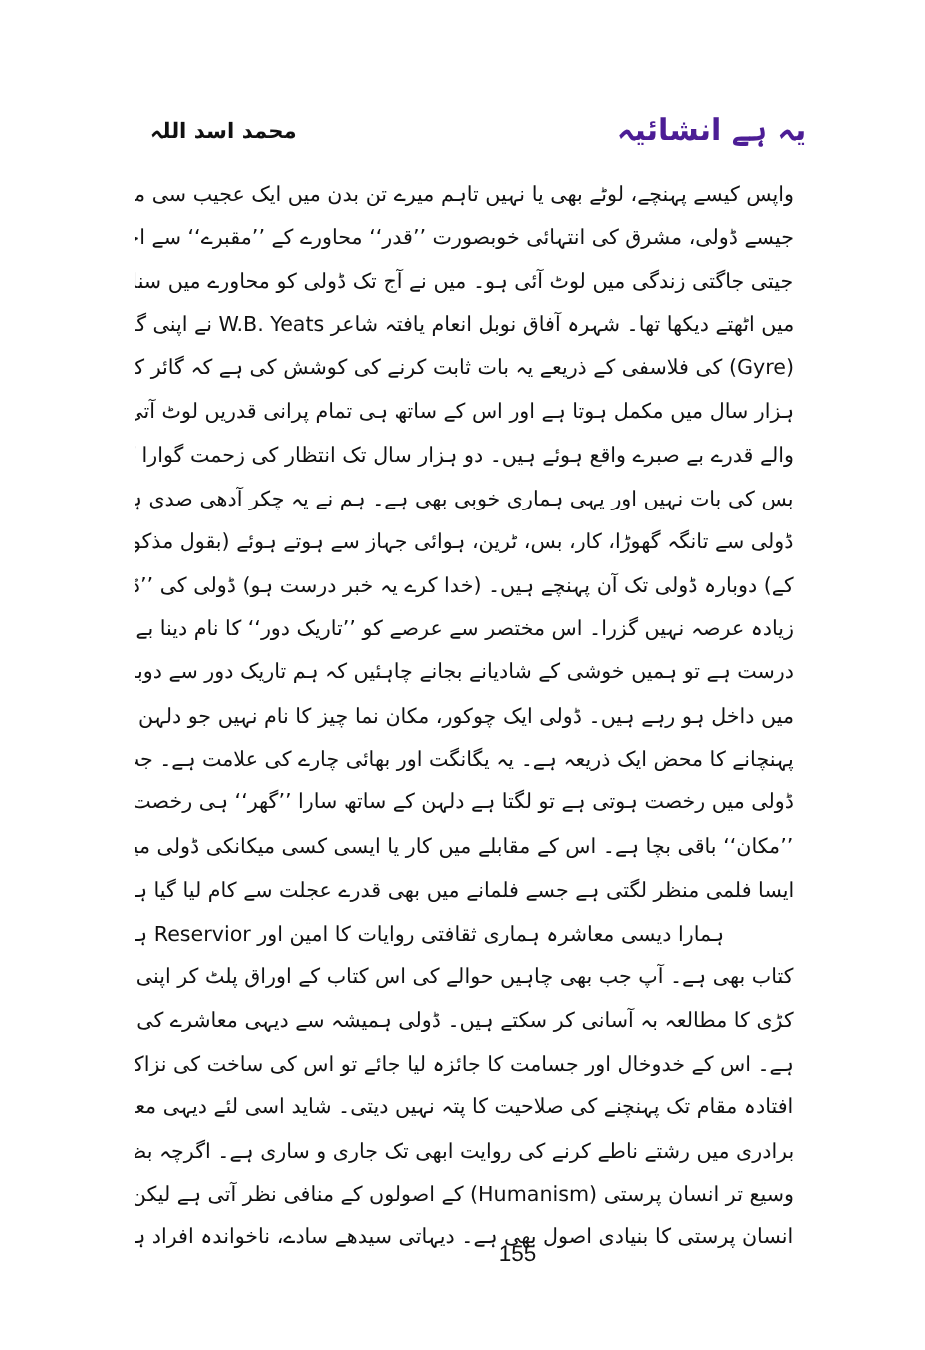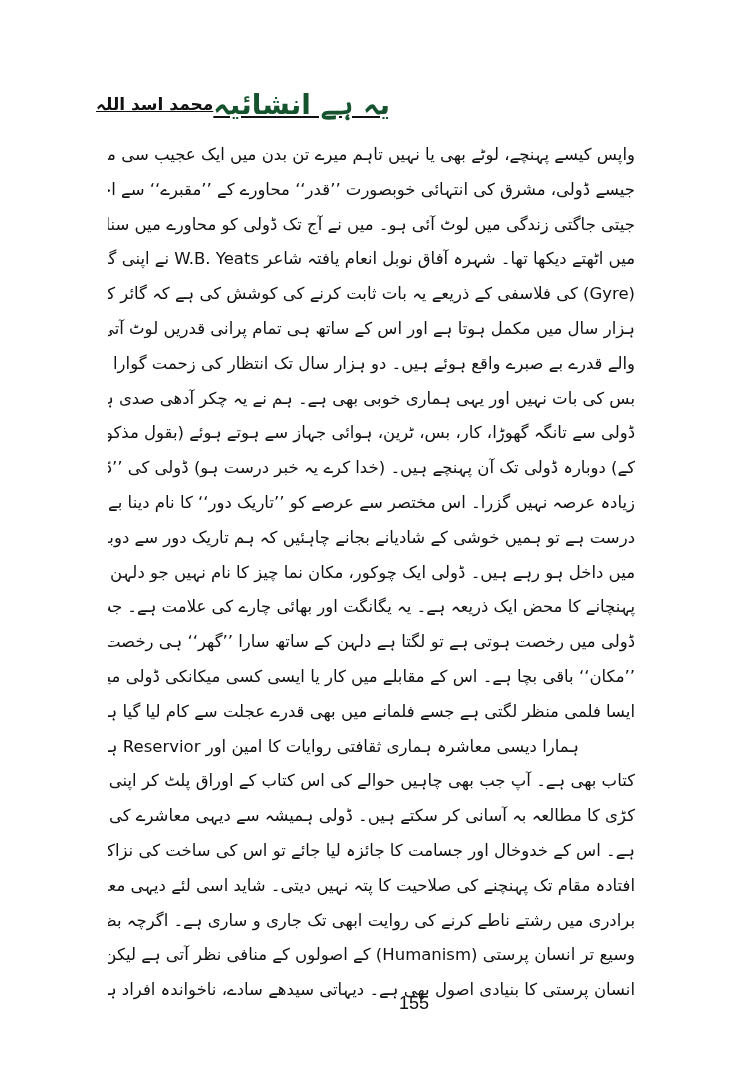--- a/index.html
+++ b/index.html
@@ -2,28 +2,27 @@
 <html><head>
 <meta charset="utf-8">
 <style>
   html, body { margin: 0; padding: 0; background: #ffffff; }
   body {
     width: 740px; height: 1080px; position: relative; overflow: hidden;
     font-family: "DejaVu Sans", sans-serif; color: #111;
   }
   .page { position: absolute; left: 0; top: 0; width: 740px; height: 1080px; background: #fff; }
   .header {
-    position: absolute; top: 84px; left: 96px; width: 525px; height: 40px;
-    display: flex; align-items: center;
+    position: absolute; top: 84px; left: 120px; width: 525px; height: 40px;
+    display: flex; justify-content: space-between; align-items: center;
     direction: ltr;
-    text-decoration: underline;
   }
   .header .title {
-    font-family: "DejaVu Sans", sans-serif; font-weight: bold; font-size: 28px;
-    direction: rtl; color: #14532d;
+    font-family: "DejaVu Sans", sans-serif; font-weight: bold; font-size: 24px;
+    direction: rtl; color: #4c1d95;
   }
   .header .author {
     font-family: "DejaVu Sans", sans-serif; font-weight: bold; font-size: 17px;
     direction: rtl; color: #111;
   }
   .body-text {
     position: absolute; top: 138px; left: 108px; width: 527px;
     direction: rtl; text-align: justify; text-align-last: right;
   }
   .line {

